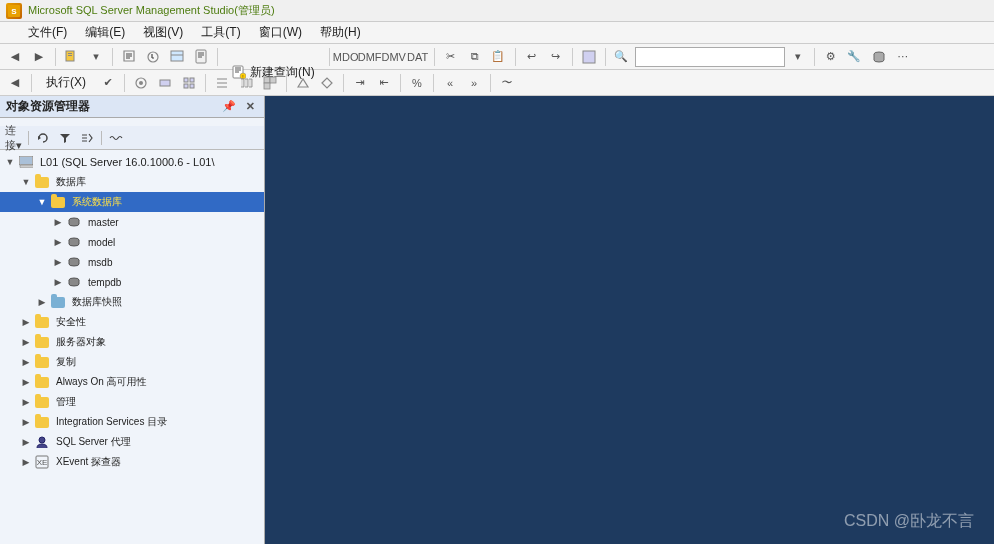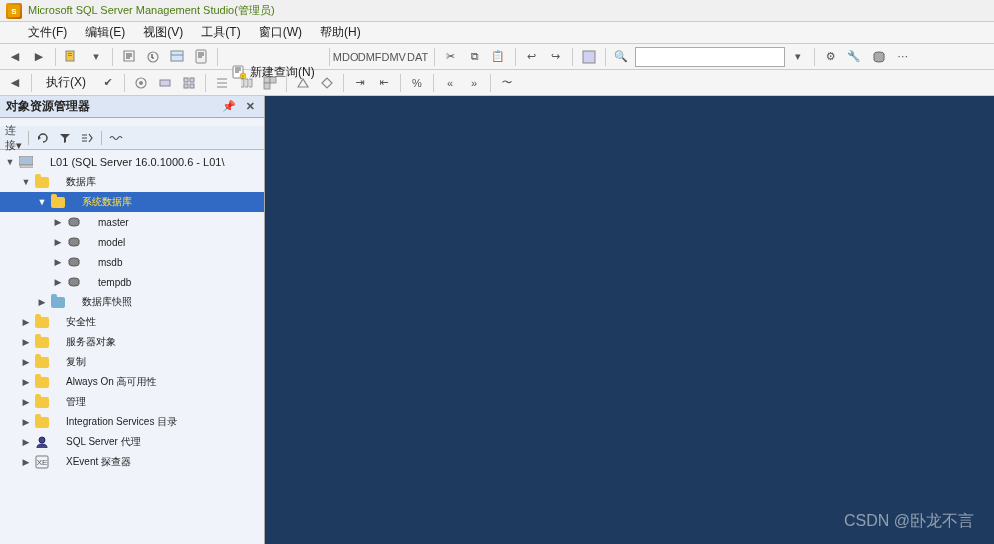--- a/index.html
+++ b/index.html
@@ -215,21 +215,21 @@
       font-size: 9px;
       color: #555;
       flex-shrink: 0;
     }
     .tree-item.selected .expand-icon {
       color: white;
     }
     .node-icon {
       width: 16px;
       height: 16px;
-      margin-right: 16px;
+      margin-right: 6px;
       display: flex;
       align-items: center;
       justify-content: center;
       flex-shrink: 0;
       font-size: 12px;
     }
     .node-label {
       font-size: 10px;
       color: #222;
     }

